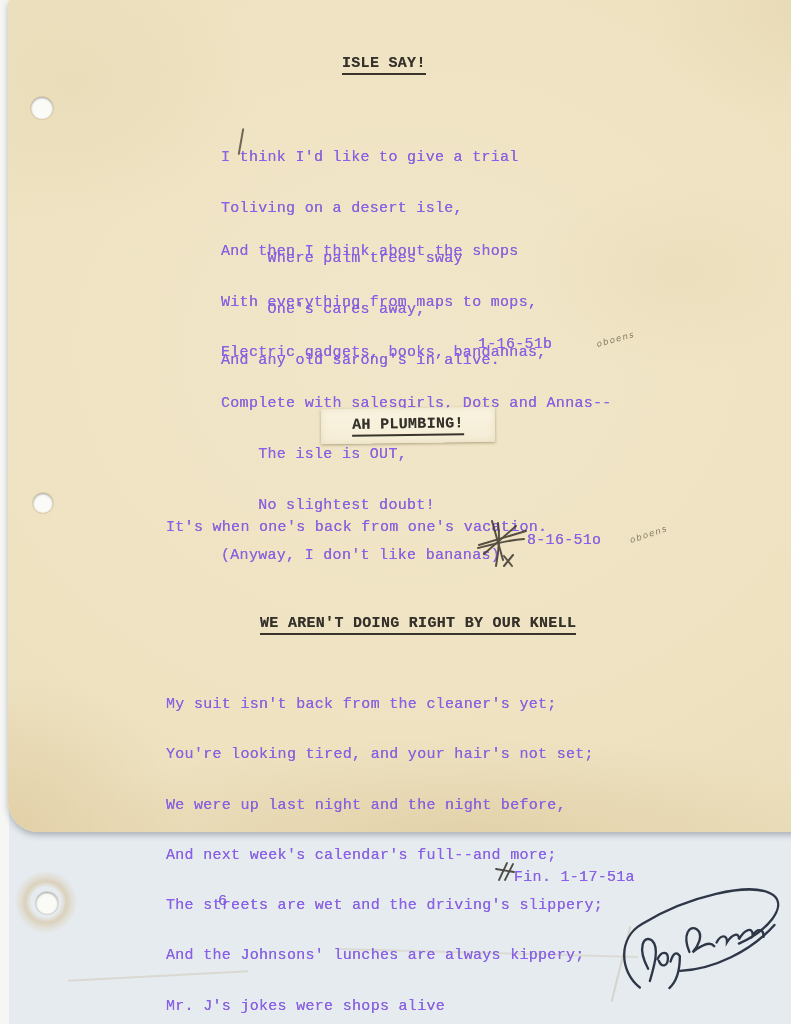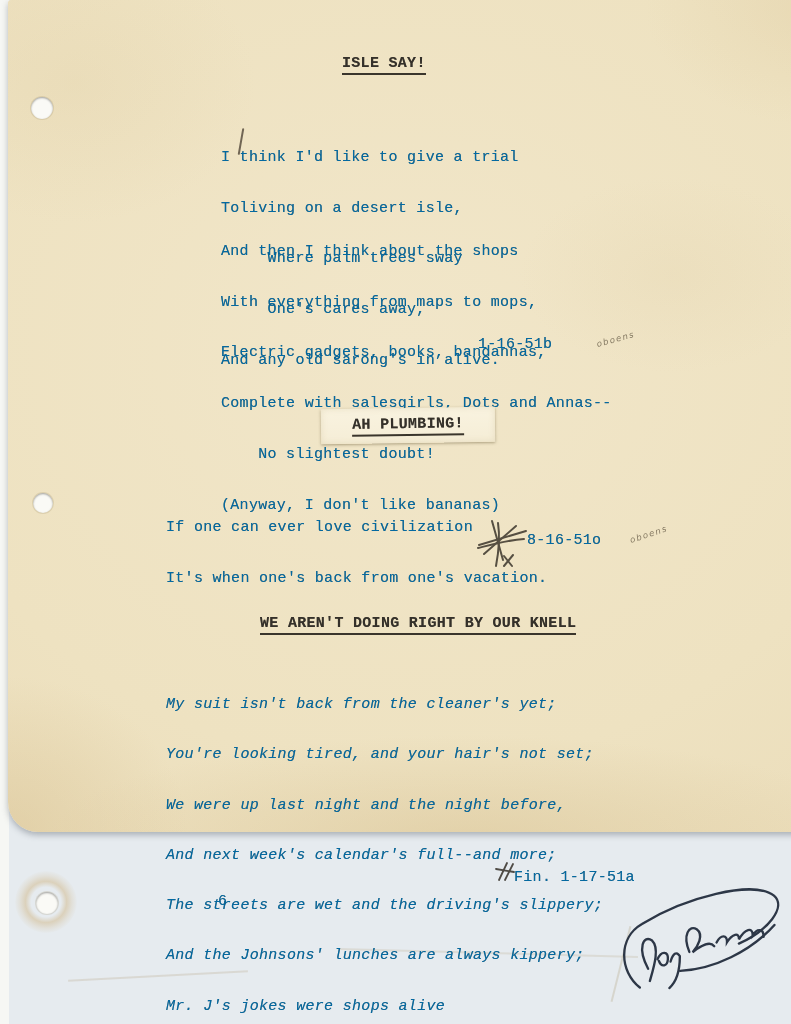--- a/index.html
+++ b/index.html
@@ -25,24 +25,24 @@
   .crease3{left:60px;top:975px;width:180px;height:2px;transform:rotate(-3deg);background:rgba(160,135,85,.18);}
 
   
   .hole{position:absolute;border-radius:50%;background:#fafaf6;
         box-shadow:inset 0 1px 2px rgba(0,0,0,.35), 0 0 0 1px rgba(140,120,80,.18);}
   .hole-stain{position:absolute;border-radius:50%;
         background:radial-gradient(circle, rgba(0,0,0,0) 34%, rgba(203,170,110,.40) 47%, rgba(203,170,110,.16) 60%, rgba(0,0,0,0) 72%);}
 
   
   .tw{position:absolute;font-family:"Liberation Mono","DejaVu Sans Mono",monospace;
-      font-size:15px;letter-spacing:.3px;color:#0369a1;white-space:pre;
+      font-size:15px;letter-spacing:.3px;color:#8b5cf6;white-space:pre;
       text-shadow:0 0 .6px rgba(59,54,44,.55);}
   .block .tline{line-height:16.7px;}
-  .block3 .tline{line-height:16.3px;font-style:italic;}
+  .block3 .tline{line-height:16.3px;}
   .tw-title{font-weight:bold;color:#34302a;}
   .u-title{border-bottom:2px solid #3a352c;padding-bottom:1px;}
 
   
   .slip-box{position:absolute;left:321px;top:408px;width:174px;height:35px;
             background:linear-gradient(180deg,#f9f3e0,#f5edd6);
             transform:rotate(-.8deg);
             box-shadow:0 1px 3px rgba(100,85,50,.5), inset 0 0 6px rgba(190,170,120,.25);
             display:flex;align-items:center;justify-content:center;}
 
@@ -87,33 +87,33 @@
     <div class="tline">And any old sarong's in alive.</div>
   </div>
 
   <div class="insert-stroke"></div>
 
   <div class="tw block" style="left:221px;top:210px;">
     <div class="tline">And then I think about the shops</div>
     <div class="tline">With everything from maps to mops,</div>
     <div class="tline">Electric gadgets, books, bandannas,</div>
     <div class="tline">Complete with salesgirls, Dots and Annas--</div>
+    <div class="tline">    The isle is OUT,</div>
     <div class="tline">    No slightest doubt!</div>
     <div class="tline">(Anyway, I don't like bananas)</div>
   </div>
 
   <div class="tw" style="left:478px;top:336px;">1-16-51b</div>
   <div class="pencil-note note1">oboens</div>
 
   <div class="slip-box">
     <span class="tw tw-title u-title" style="position:static;">AH PLUMBING!</span>
   </div>
 
   <div class="tw block" style="left:166px;top:486px;">
-    <div class="tline">If one can ever love civilization</div>
     <div class="tline">It's when one's back from one's vacation.</div>
   </div>
 
   <div class="tw" style="left:527px;top:532px;">8-16-51o</div>
 
   <svg class="mark scribble" width="56" height="52" viewBox="0 0 56 52">
     <g stroke="#3c362c" stroke-width="2" stroke-linecap="round" fill="none" opacity=".85">
       <path d="M3 27 L50 13"></path>
       <path d="M16 3 L27 42"></path>
       <path d="M8 36 L40 8"></path>

